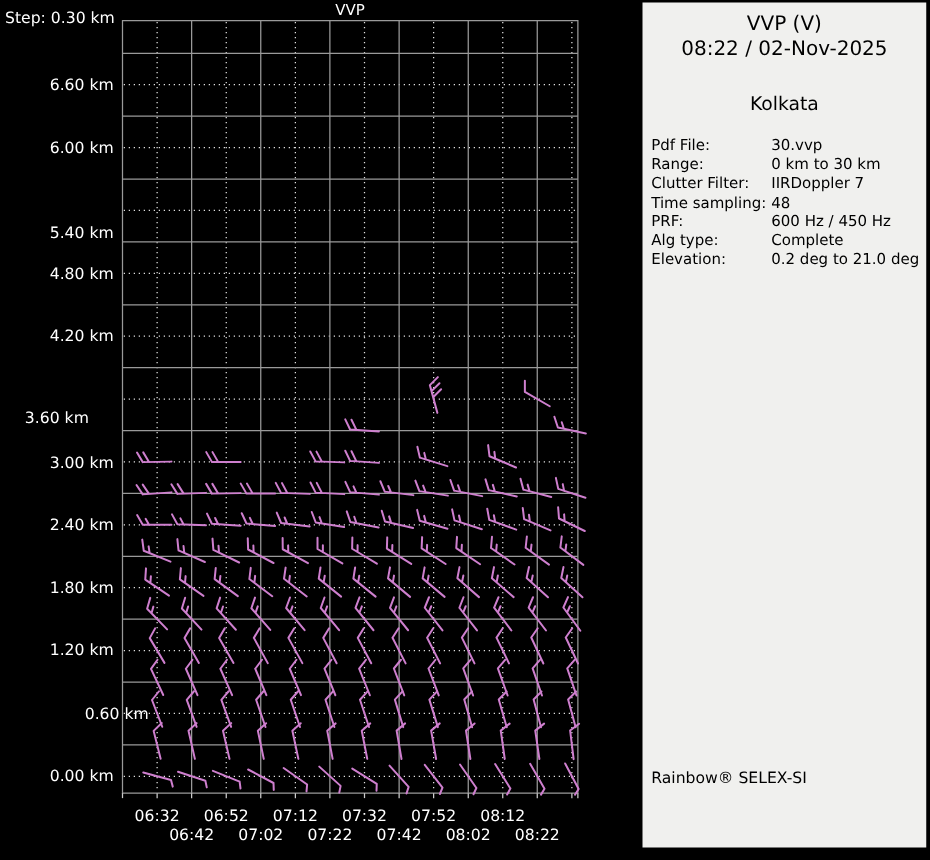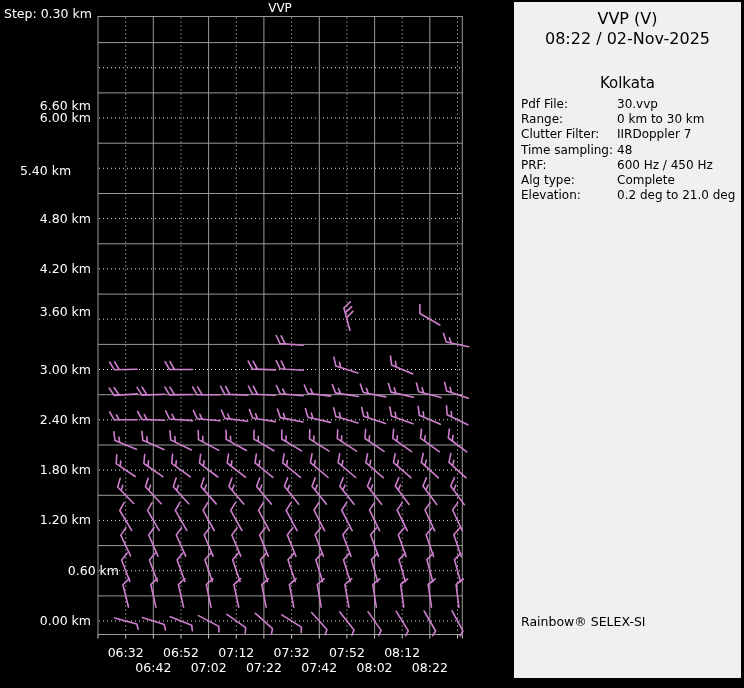--- a/index.html
+++ b/index.html
@@ -16,21 +16,21 @@
   .step-label{position:absolute;left:4px;top:6px;font-size:12.5px;color:#fff;white-space:nowrap;}
   .ylab{position:absolute;left:0;width:91px;text-align:right;font-size:12.5px;color:#fff;white-space:nowrap;}
   .xlab{position:absolute;width:52px;text-align:center;font-size:12.5px;color:#fff;white-space:nowrap;}
   svg{position:absolute;left:0;top:0;}
   
   .info-panel{position:absolute;left:514px;top:2px;width:227px;height:676px;
     background:#f0f0ee;color:#000;}
   .panel-title{margin-top:7px;text-align:center;font-size:16px;line-height:20px;}
   .panel-datetime{text-align:center;font-size:16px;line-height:20px;}
   .panel-location{text-align:center;font-size:15px;line-height:19px;margin-top:25px;}
-  .fields{margin-top:4px;padding-left:7px;}
+  .fields{margin-top:16px;padding-left:7px;}
   .field-row{display:grid;grid-template-columns:96px auto;font-size:12px;line-height:15.2px;}
   .field-row .lab{white-space:nowrap;}
   .field-row .val{white-space:nowrap;}
   .branding{position:absolute;left:7px;top:612px;font-size:12.5px;}
 </style>
 </head>
 <body>
 
 <div class="plot-pane">
   <svg id="plot-svg" width="514" height="688">
@@ -224,26 +224,26 @@
       <path d="M311.6 612.5L326.9 629.5M326.9 629.5L325.2 634.8" stroke="#ce7fce" stroke-width="1.6" fill="none" stroke-linecap="round"></path>
       <path d="M339.8 611.9L354.0 630.1M354.0 630.1L351.9 635.2" stroke="#ce7fce" stroke-width="1.6" fill="none" stroke-linecap="round"></path>
       <path d="M368.0 611.6L381.1 630.4M381.1 630.4L378.8 635.4" stroke="#ce7fce" stroke-width="1.6" fill="none" stroke-linecap="round"></path>
       <path d="M396.1 611.2L408.3 630.8M408.3 630.8L405.7 635.6" stroke="#ce7fce" stroke-width="1.6" fill="none" stroke-linecap="round"></path>
       <path d="M424.1 611.0L435.6 631.0M435.6 631.0L432.8 635.7" stroke="#ce7fce" stroke-width="1.6" fill="none" stroke-linecap="round"></path>
       <path d="M452.1 610.8L462.9 631.2M462.9 631.2L460.0 635.8" stroke="#ce7fce" stroke-width="1.6" fill="none" stroke-linecap="round"></path>
     </svg>
   <div class="step-label">Step: 0.30 km</div>
   <div class="plot-title">VVP</div>
   <div id="ylabels">
-      <div class="ylab" style="top: 59.722px; margin-top: 38px;">6.60 km</div>
+      <div class="ylab" style="top: 59.722px;">6.60 km</div>
       <div class="ylab" style="top: 110.02px;">6.00 km</div>
-      <div class="ylab" style="top: 163px; text-align: center;">5.40 km</div>
+      <div class="ylab" style="top: 178px;">5.40 km</div>
       <div class="ylab" style="top: 210.616px;">4.80 km</div>
       <div class="ylab" style="top: 260.914px;">4.20 km</div>
-      <div class="ylab" style="top: 304px;">3.60 km</div>
+      <div class="ylab" style="top: 326px; text-align: center;">3.60 km</div>
       <div class="ylab" style="top: 361.51px;">3.00 km</div>
       <div class="ylab" style="top: 411.808px;">2.40 km</div>
       <div class="ylab" style="top: 462.106px;">1.80 km</div>
       <div class="ylab" style="top: 512.404px;">1.20 km</div>
       <div class="ylab" style="top: 562.702px; margin-left: 28px;">0.60 km</div>
       <div class="ylab" style="top: 613px;">0.00 km</div>
     </div>
   <div id="xlabels">
       <div class="xlab" style="left: 99.7px; top: 645px;">06:32</div>
       <div class="xlab" style="left: 127.35px; top: 660px;">06:42</div>

